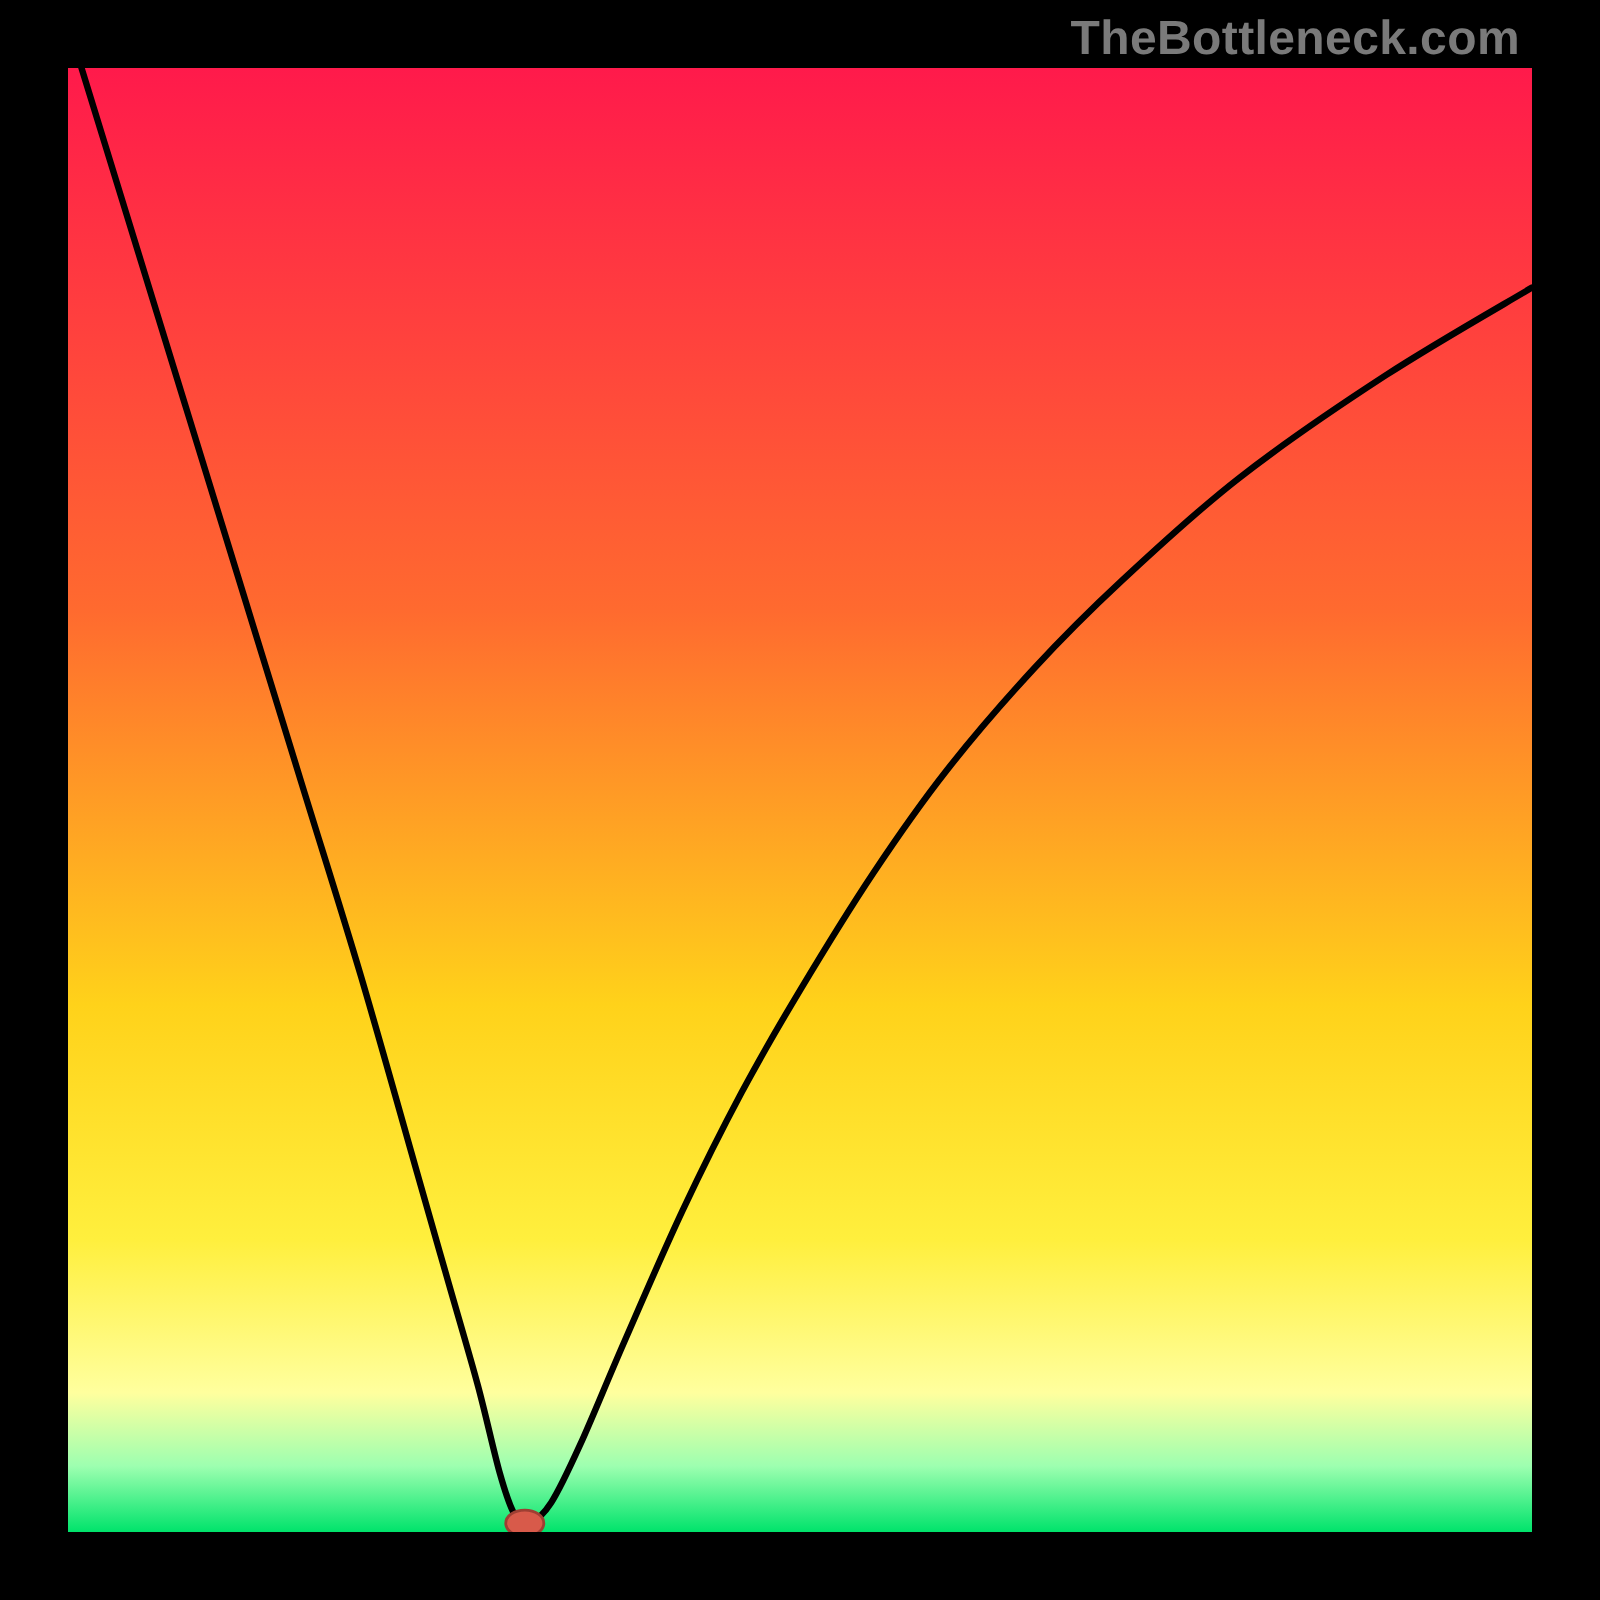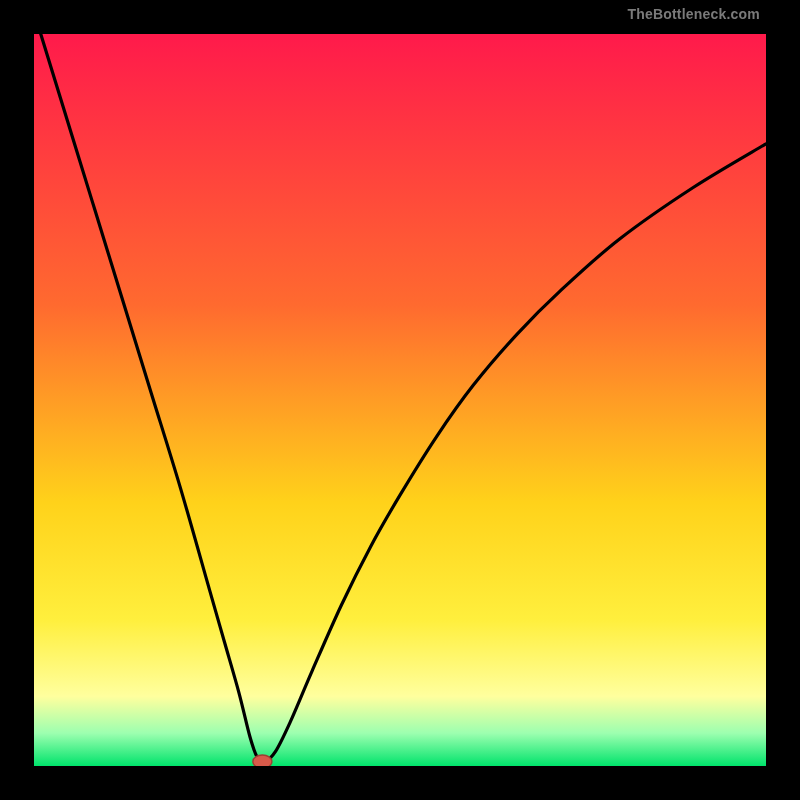--- a/index.html
+++ b/index.html
@@ -24,21 +24,21 @@
     left: 34px;
     top: 34px;
     width: 732px;
     height: 732px;
     overflow: hidden;
   }
   .watermark {
     position: absolute;
     top: 6px;
     right: 40px;
-    font-size: 14px;
+    font-size: 24px;
     font-weight: 600;
     color: #7a7a7a;
     letter-spacing: 0.2px;
     user-select: none;
   }
   svg { display: block; }
 </style>
 </head>
 <body>
 

